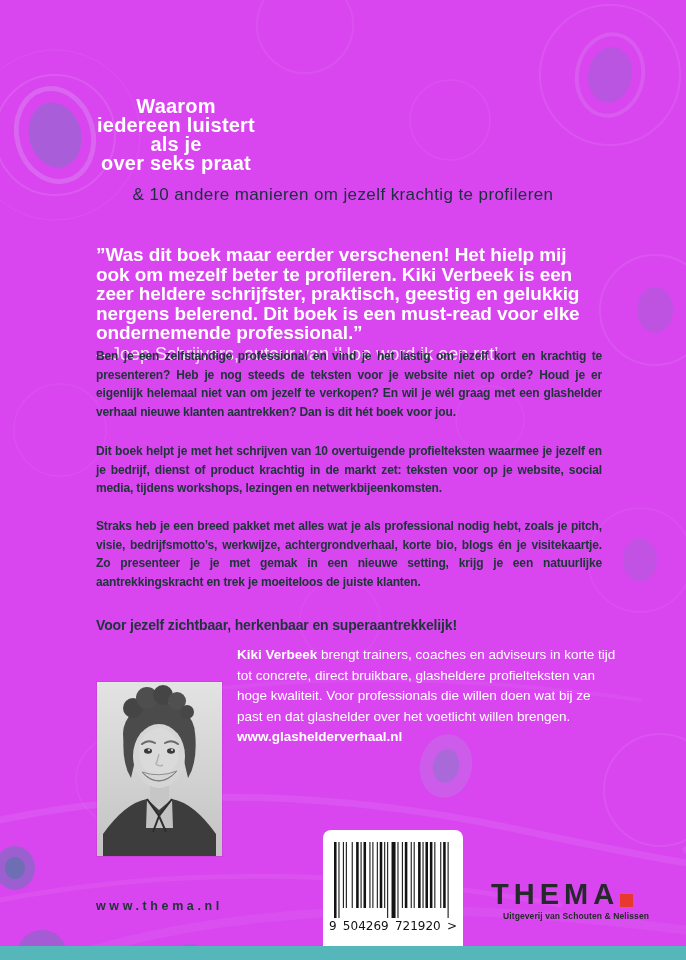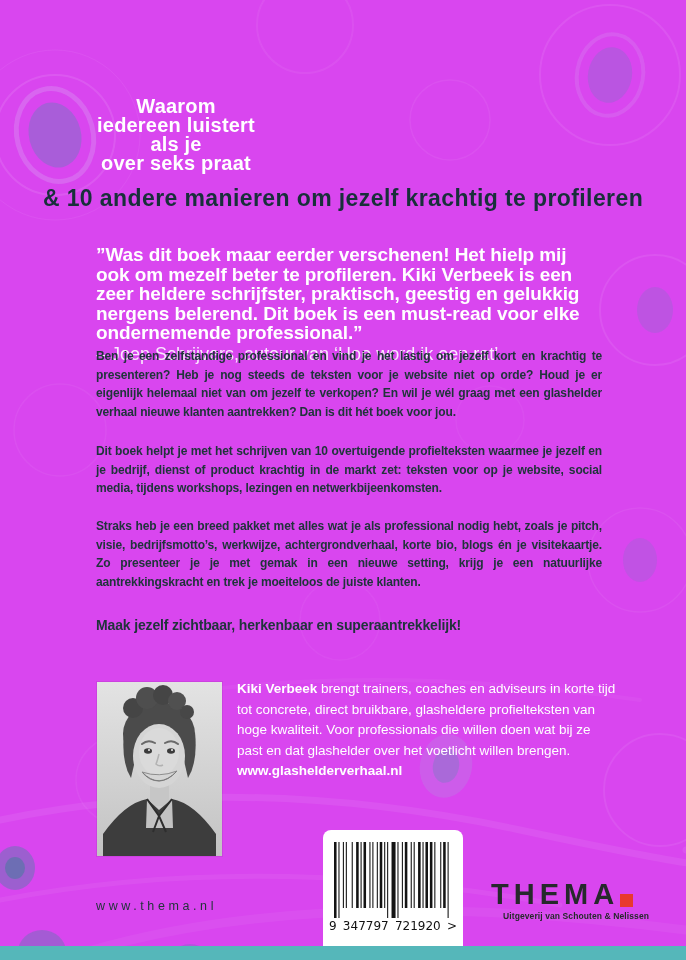--- a/index.html
+++ b/index.html
@@ -11,50 +11,50 @@
   }
   .pattern{position:absolute;inset:0;pointer-events:none;}
   
   .title{
     position:absolute;top:97px;left:56px;width:240px;text-align:center;
     color:#ffffff;font-weight:700;font-size:20px;line-height:19px;letter-spacing:.2px;
   }
   
   .subtitle{
     position:absolute;top:185px;left:0;width:686px;text-align:center;
-    color:#18303a;font-weight:700;font-size:23px;letter-spacing:.4px;
+    color:#18303a;font-weight:400;font-size:17px;letter-spacing:.4px;
   }
   .col{position:absolute;left:96px;width:506px;}
   
   .quote{top:245px;color:#ffffff;}
   .quote-text{font-weight:700;font-size:19px;line-height:19.5px;text-align:left;letter-spacing:-.1px;}
   .quote-attr{margin-top:2px;font-weight:400;font-size:18px;line-height:19.5px;color:rgba(255,255,255,.88);}
   
   .para{
     color:#20343b;font-weight:600;font-size:12px;line-height:18.6px;
     text-align:justify;letter-spacing:-.15px;
   }
   .p1{top:347px;} .p2{top:442px;} .p3{top:517px;}
   .p4{top:616px;font-weight:700;font-size:14px;text-align:left;}
   
   .photo{
     position:absolute;left:97px;top:682px;width:125px;height:174px;
     box-shadow:0 0 0 1px rgba(0,0,0,.06);
   }
   .bio{
-    position:absolute;left:237px;top:679px;width:382px;
+    position:absolute;left:237px;top:645px;width:382px;
     color:#ffffff;font-size:13.5px;line-height:20.5px;font-weight:400;text-align:left;
   }
   .bio .name{font-weight:700;}
   .bio .name::after{content:" ";}
   .bio .site{font-weight:700;display:block;}
   
   .thema-url{
     position:absolute;left:96px;top:899px;
-    color:#22343a;font-weight:400;font-size:12.5px;letter-spacing:3.6px;
+    color:#22343a;font-weight:700;font-size:12.5px;letter-spacing:3.6px;
   }
   .barcode{
     position:absolute;left:323px;top:830px;width:140px;height:130px;
     background:#ffffff;border-radius:8px;
   }
   .barcode svg{position:absolute;left:11px;top:12px;}
   .barcode .digits{
     position:absolute;left:6px;top:89px;width:128px;
     display:flex;justify-content:space-between;
     color:#111;font-size:12px;font-weight:400;font-family:"DejaVu Sans",sans-serif;
@@ -117,21 +117,21 @@
   <div class="subtitle">&amp; 10 andere manieren om jezelf krachtig te profileren</div>
 
   <div class="col quote">
     <div class="quote-text">”Was dit boek maar eerder verschenen! Het hielp mij ook om mezelf beter te profileren. Kiki Verbeek is een zeer heldere schrijfster, praktisch, geestig en gelukkig nergens belerend. Dit boek is een must-read voor elke ondernemende professional.”</div>
     <div class="quote-attr">– Joep Schrijvers, auteur van ‘Hoe word ik een rat’</div>
   </div>
 
   <div class="col para p1">Ben je een zelfstandige professional en vind je het lastig om jezelf kort en krachtig te presenteren? Heb je nog steeds de teksten voor je website niet op orde? Houd je er eigenlijk helemaal niet van om jezelf te verkopen? En wil je wél graag met een glashelder verhaal nieuwe klanten aantrekken? Dan is dit hét boek voor jou.</div>
   <div class="col para p2">Dit boek helpt je met het schrijven van 10 overtuigende profielteksten waarmee je jezelf en je bedrijf, dienst of product krachtig in de markt zet: teksten voor op je website, social media, tijdens workshops, lezingen en netwerkbijeenkomsten.</div>
   <div class="col para p3">Straks heb je een breed pakket met alles wat je als professional nodig hebt, zoals je pitch, visie, bedrijfsmotto’s, werkwijze, achtergrondverhaal, korte bio, blogs én je visitekaartje. Zo presenteer je je met gemak in een nieuwe setting, krijg je een natuurlijke aantrekkingskracht en trek je moeiteloos de juiste klanten.</div>
-  <div class="col para p4">Maak jezelf zichtbaar, herkenbaar en superaantrekkelijk!</div>
+  <div class="col para p4">Voor jezelf zichtbaar, herkenbaar en superaantrekkelijk!</div>
 
   <svg class="photo" viewBox="0 0 125 174" xmlns="http://www.w3.org/2000/svg">
     <defs>
       <linearGradient id="pg" x1="0" y1="0" x2="0" y2="1">
         <stop offset="0" stop-color="#e3e3e3"></stop>
         <stop offset="1" stop-color="#c3c3c3"></stop>
       </linearGradient>
     </defs>
     <rect width="125" height="174" fill="url(#pg)"></rect>
 
@@ -200,21 +200,21 @@
         <rect x="88.50" y="0" width="1.08" height="66" fill="#141414"></rect>
         <rect x="91.45" y="0" width="2.55" height="66" fill="#141414"></rect>
         <rect x="95.88" y="0" width="2.55" height="66" fill="#141414"></rect>
         <rect x="100.30" y="0" width="1.08" height="66" fill="#141414"></rect>
         <rect x="106.20" y="0" width="1.08" height="66" fill="#141414"></rect>
         <rect x="109.15" y="0" width="2.55" height="66" fill="#141414"></rect>
         <rect x="113.57" y="0" width="1.08" height="76" fill="#141414"></rect>
       </svg>
     <div class="digits">
       <span>9</span>
-      <span>347797</span>
+      <span>504269</span>
       <span>721920</span>
       <span>&gt;</span>
     </div>
   </div>
 
   <div class="logo">
     <div class="wordmark-row">
       <span class="wordmark">THEMA</span>
       <span class="dot"></span>
     </div>

